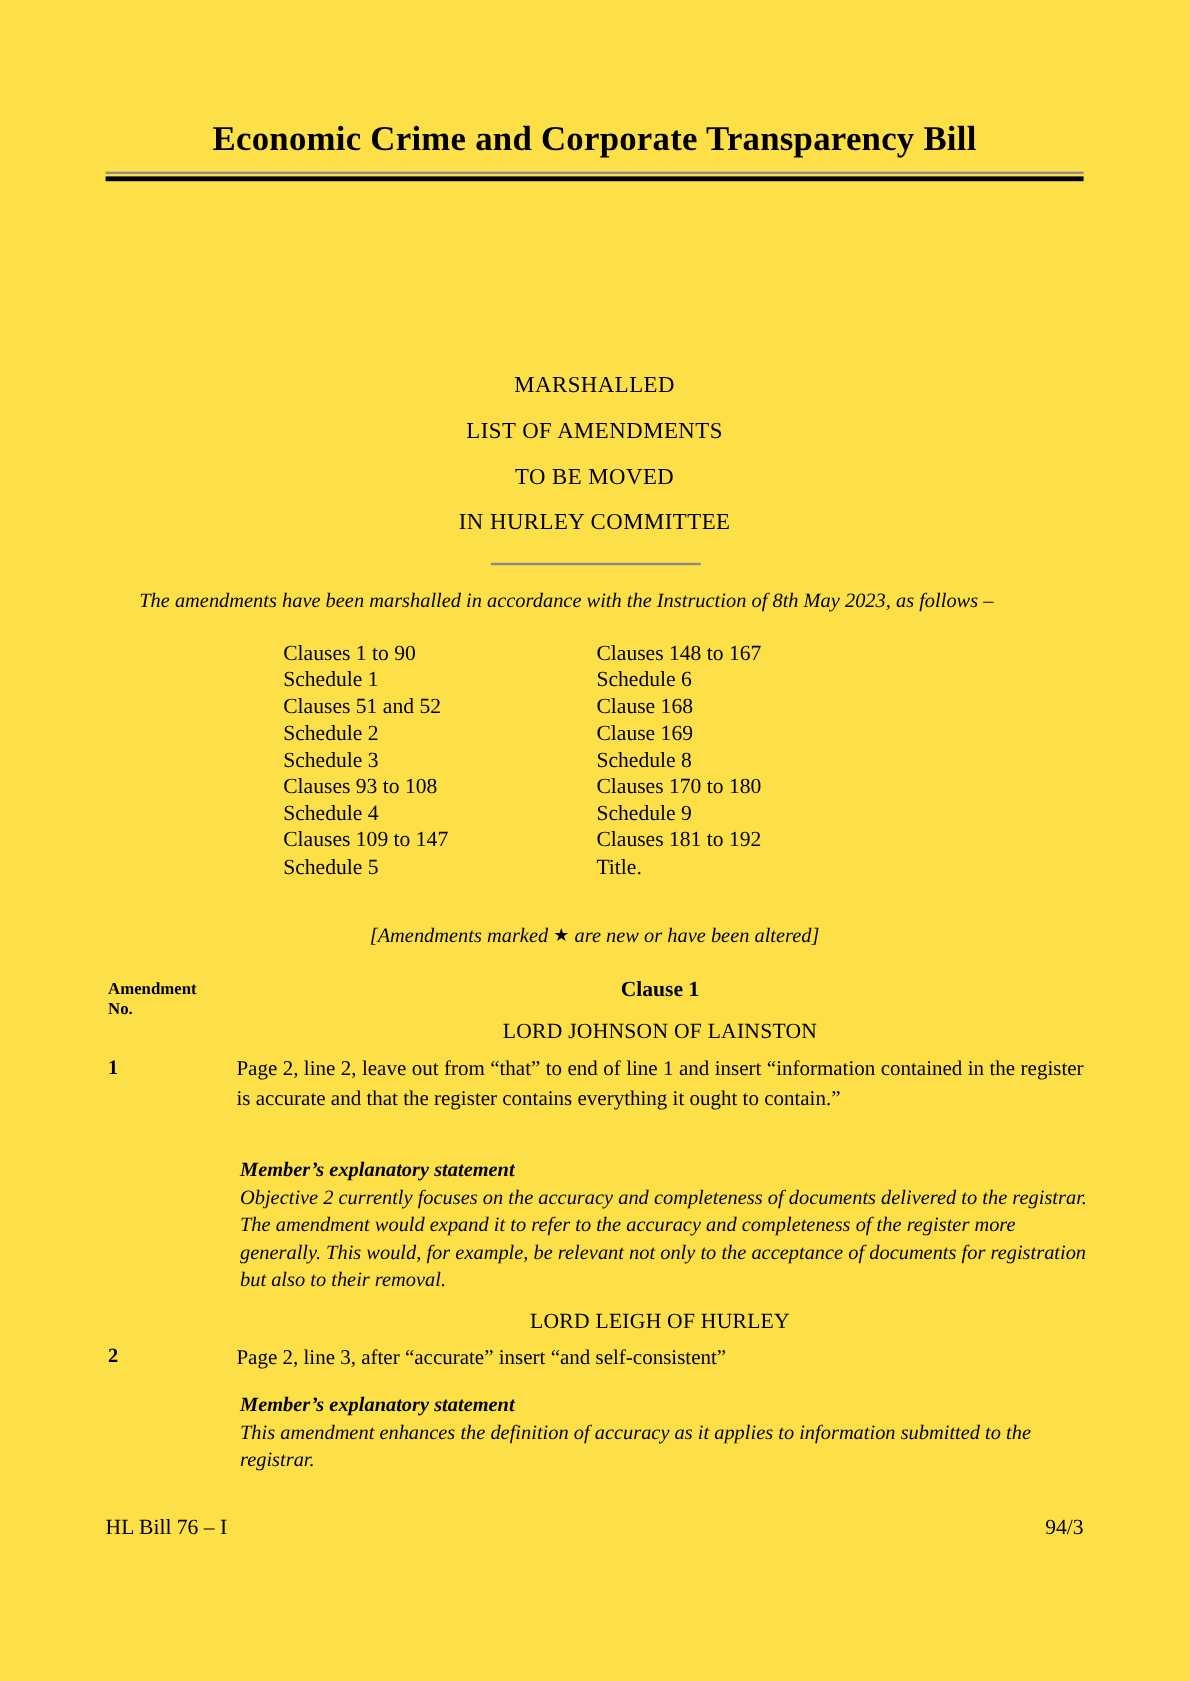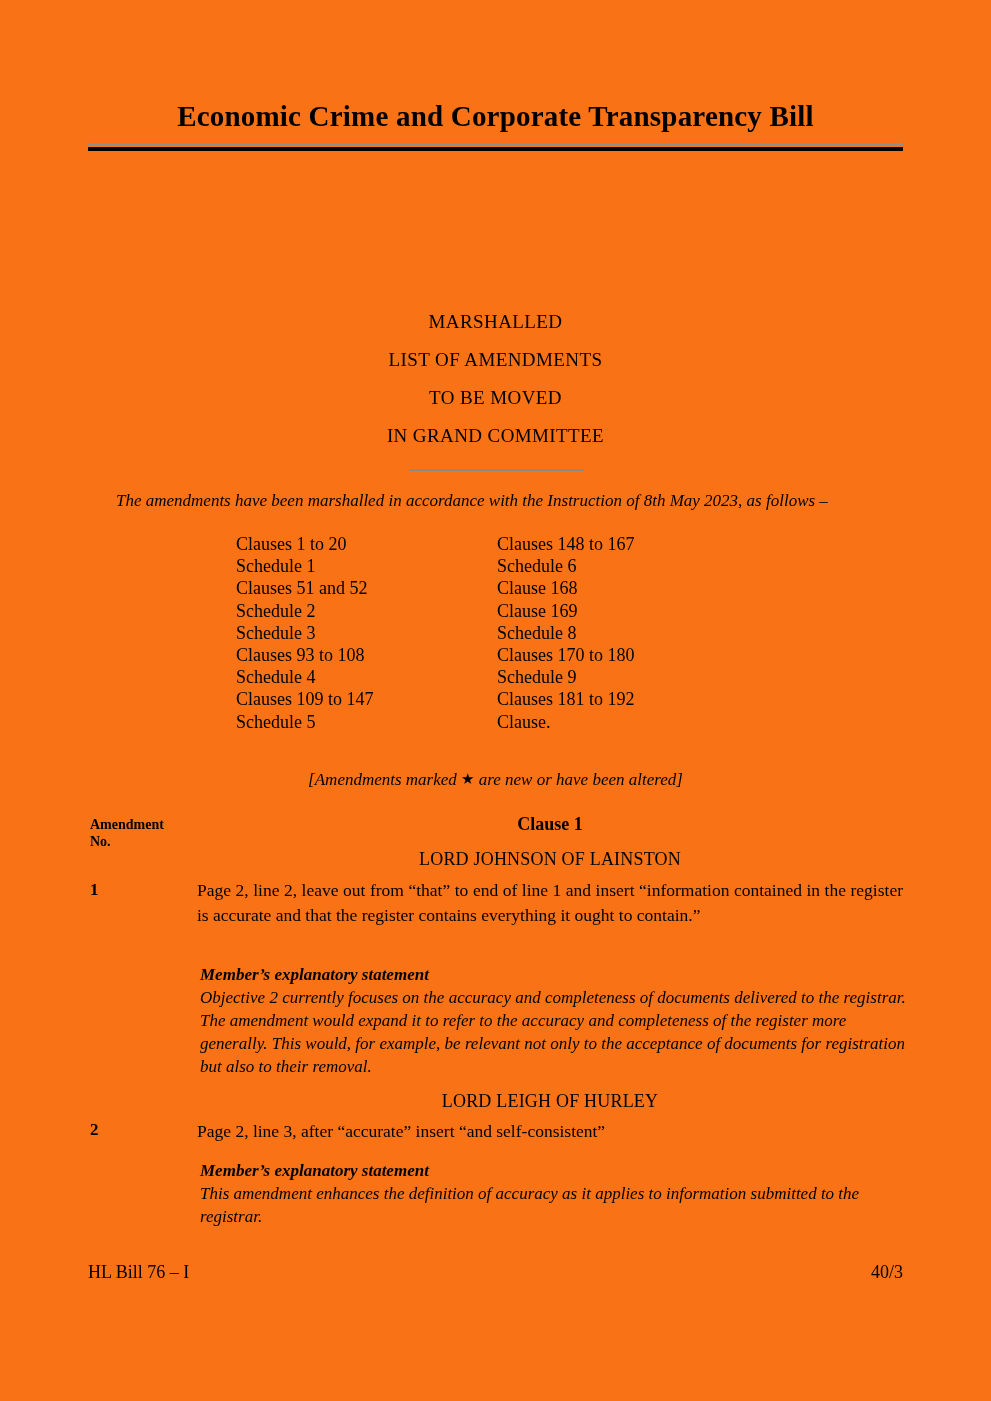--- a/index.html
+++ b/index.html
@@ -9,21 +9,21 @@
   }
   body {
     font-family: "Liberation Serif", "DejaVu Serif", serif;
     color: #000000;
   }
   .page {
     position: relative;
     width: 991px;
     height: 1401px;
     margin: 0 auto;
-    background: #f97316;
+    background: #fde047;
     overflow: hidden;
   }
 
   
   .title-block {
     position: absolute;
     left: 88px;
     top: 100px;
     width: 815px;
   }
@@ -207,48 +207,48 @@
   <div class="title-block">
     <div class="doc-title">Economic Crime and Corporate Transparency Bill</div>
     <div class="rule-thin"></div>
     <div class="rule-thick"></div>
   </div>
 
   <div class="heading-lines">
     <div>MARSHALLED</div>
     <div>LIST OF AMENDMENTS</div>
     <div>TO BE MOVED</div>
-    <div>IN GRAND COMMITTEE</div>
+    <div>IN HURLEY COMMITTEE</div>
   </div>
   <div class="short-rule"></div>
 
   <div class="instruction">The amendments have been marshalled in accordance with the Instruction of 8th May 2023, as follows –</div>
 
   <div class="clause-list">
     <div class="clause-col">
-      <div>Clauses 1 to 20</div>
+      <div>Clauses 1 to 90</div>
       <div>Schedule 1</div>
       <div>Clauses 51 and 52</div>
       <div>Schedule 2</div>
       <div>Schedule 3</div>
       <div>Clauses 93 to 108</div>
       <div>Schedule 4</div>
       <div>Clauses 109 to 147</div>
       <div>Schedule 5</div>
     </div>
     <div class="clause-col">
       <div>Clauses 148 to 167</div>
       <div>Schedule 6</div>
       <div>Clause 168</div>
       <div>Clause 169</div>
       <div>Schedule 8</div>
       <div>Clauses 170 to 180</div>
       <div>Schedule 9</div>
       <div>Clauses 181 to 192</div>
-      <div>Clause.</div>
+      <div>Title.</div>
     </div>
   </div>
 
   <div class="star-note"><span>[</span><span>Amendments marked </span><span class="star-glyph">★</span><span> are new or have been altered</span><span>]</span></div>
 
   <div class="amend-no-header">
     <div>Amendment</div>
     <div>No.</div>
   </div>
 
@@ -265,16 +265,16 @@
   <div class="mover mover-2">LORD LEIGH OF HURLEY</div>
   <div class="amend-num num-2">2</div>
   <div class="amend-body body-2">Page 2, line 3, after “accurate” insert “and self-consistent”</div>
   <div class="expl-block expl-2">
     <div class="expl-title">Member’s explanatory statement</div>
     <div class="expl-body">This amendment enhances the definition of accuracy as it applies to information submitted to the registrar.</div>
   </div>
 
   <div class="footer">
     <div>HL Bill 76 – I</div>
-    <div>40/3</div>
+    <div>94/3</div>
   </div>
 
 </div>
 
 </body></html>

